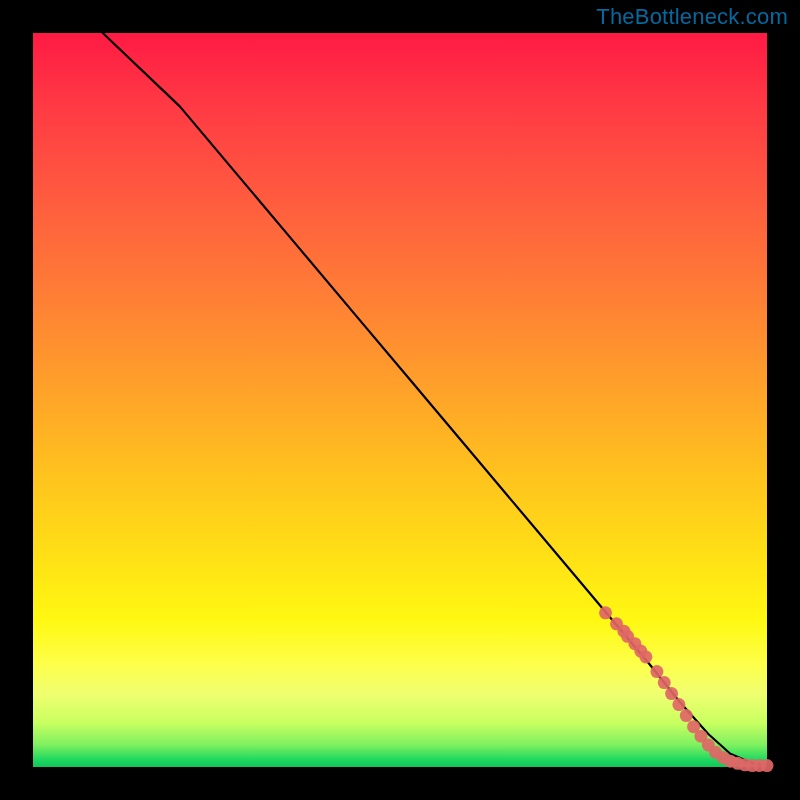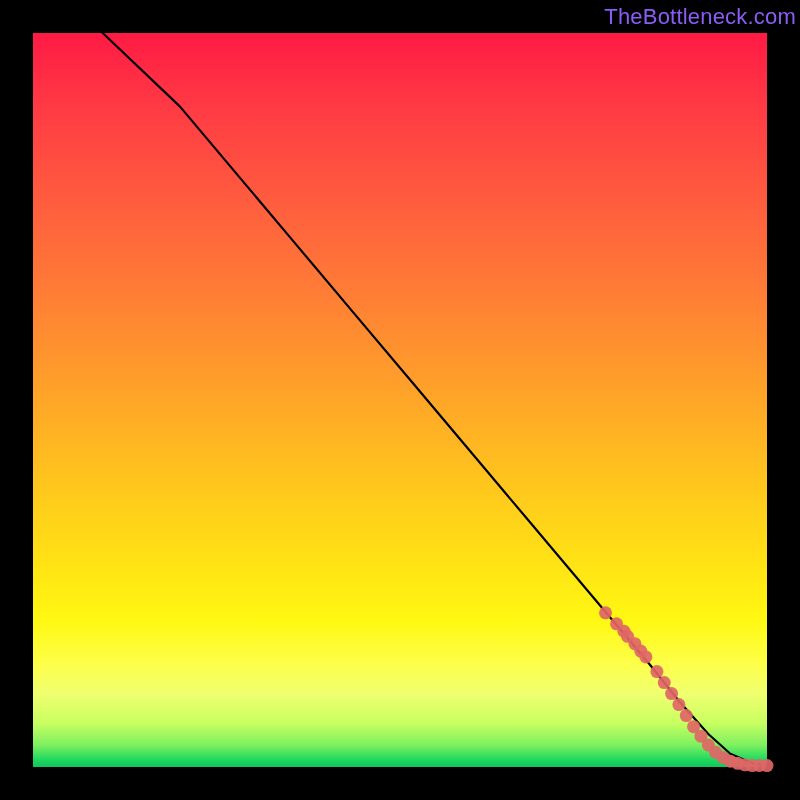--- a/index.html
+++ b/index.html
@@ -37,22 +37,22 @@
       #f0ff70 90%,
       #c8ff60 94%,
       #7ef060 97%,
       #1fd860 99%,
       #0fc75a 100%
     );
   }
   .watermark {
     position: absolute;
     top: 4px;
-    right: 4px;
-    color: #8b5cf6;
+    right: 12px;
+    color: #0369a1;
     font-size: 22px;
     letter-spacing: 0.2px;
     font-weight: 500;
     user-select: none;
   }
   svg.overlay {
     position: absolute;
     left: 0;
     top: 0;
     width: 800px;

